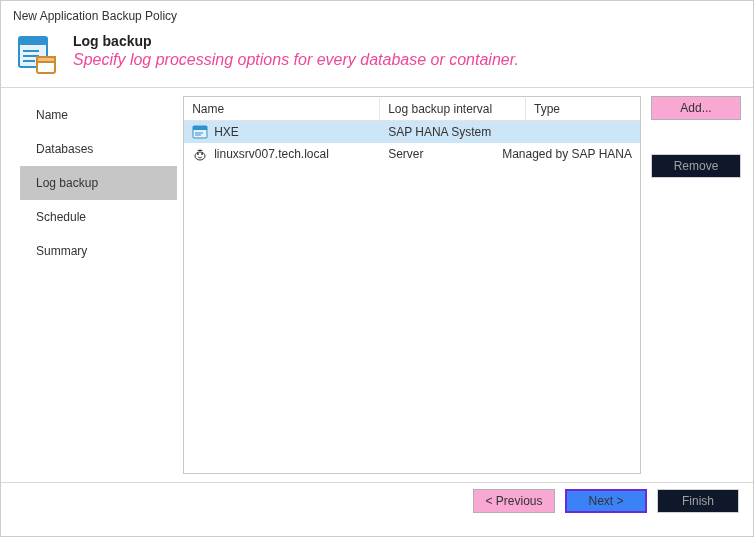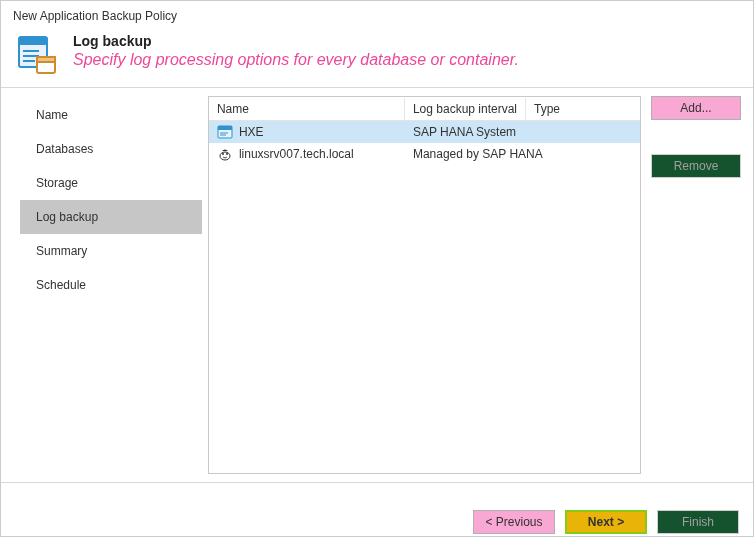--- a/index.html
+++ b/index.html
@@ -111,35 +111,35 @@
       color: #333;
       cursor: pointer;
       display: flex;
       align-items: center;
       justify-content: center;
       padding: 0 6px;
     }
     .btn.disabled {
       color: #a0a0a0;
       border-color: #d0d0d0;
-      background: #14532d;
+      background: #0f172a;
       cursor: default;
     }
     .side-actions .gap { height: 22px; }
     .footer {
       height: 52px;
       border-top: 1px solid #d8d8d8;
       display: flex;
       justify-content: flex-end;
-      align-items: flex-end;
-      padding: 0 14px;
+      align-items: flex-start;
+      padding: 6px 14px;
       gap: 10px;
     }
     .footer .btn { width: 82px; }
-    .footer .btn.primary { border: 2px solid #84cc16; background: #eab308; font-weight: bold; }
+    .footer .btn.primary { border: 2px solid #6d28d9; background: #3b82f6; }
   </style>
 </head>
 <body>
 
 <div class="titlebar">
   <span class="title">New Application Backup Policy</span>
   <div class="close-btn">
     <span>
       <svg viewBox="0 0 12 12">
           <line x1="1" y1="1" x2="11" y2="11" stroke="#333" stroke-width="1.2"></line>
@@ -166,24 +166,23 @@
     <p>Specify log processing options for every database or container.</p>
   </div>
 </div>
 
 <div class="divider"></div>
 
 <div class="body">
   <div class="sidebar">
     <div class="sidebar-item">Name</div>
     <div class="sidebar-item">Databases</div>
-    <div class="sidebar-item">Storage</div>
     <div class="sidebar-item active">Log backup</div>
+    <div class="sidebar-item">Schedule</div>
     <div class="sidebar-item">Summary</div>
-    <div class="sidebar-item">Schedule</div>
   </div>
 
   <div class="content">
     <div class="table-wrap">
       <div class="table-head">
         <div class="th col-name">Name</div>
         <div class="th col-interval">Log backup interval</div>
         <div class="th col-type">Type</div>
       </div>
       <div class="tr selected">
@@ -206,20 +205,21 @@
             <svg viewBox="0 0 16 16">
                 <ellipse cx="8" cy="10" rx="5" ry="4" fill="#fff" stroke="#333" stroke-width="1"></ellipse>
                 <circle cx="6" cy="8" r="1" fill="#333"></circle>
                 <circle cx="10" cy="8" r="1" fill="#333"></circle>
                 <path d="M6 11 Q8 13 10 11" fill="#f0c040" stroke="#333" stroke-width="0.8"></path>
                 <path d="M5 5 Q8 2 11 5" fill="#333"></path>
               </svg>
           </span>
           <span>linuxsrv007.tech.local</span>
         </div>
+        <div class="td col-type">Server</div>
         <div class="td col-interval">Managed by SAP HANA</div>
       </div>
     </div>
 
     <div class="side-actions">
       <div class="btn">Add...</div>
       <div class="gap"></div>
       <div class="btn disabled">Remove</div>
     </div>
   </div>

